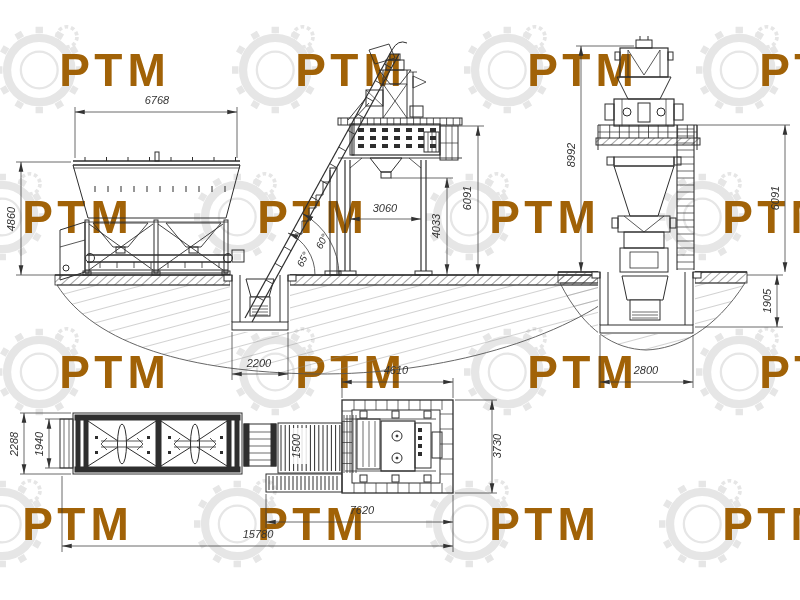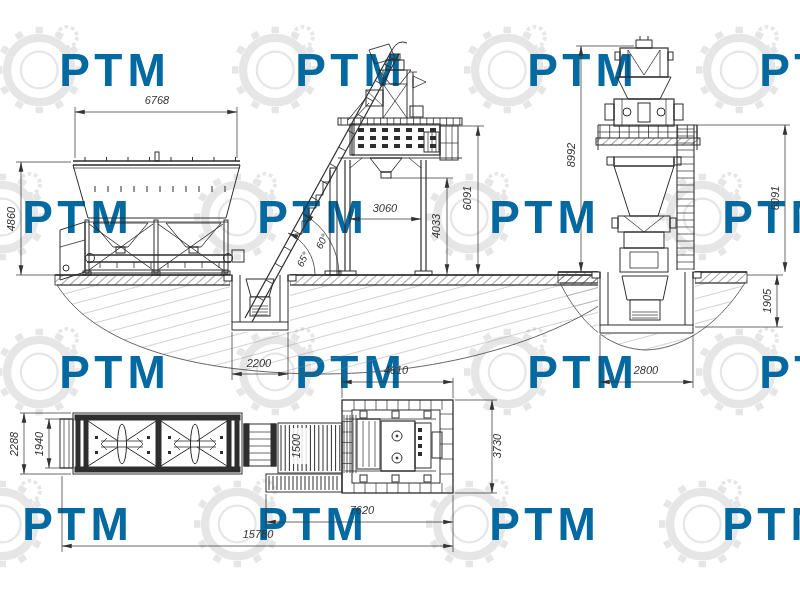--- a/index.html
+++ b/index.html
@@ -1,20 +1,20 @@
 <!DOCTYPE html>
 <html><head>
 <meta charset="utf-8">
 <style>
   html,body{margin:0;padding:0;background:#fff}
   .stage{position:relative;width:800px;height:600px;background:#fff;overflow:hidden;
          font-family:"Liberation Sans",sans-serif}
   .wm{position:absolute;display:flex;align-items:center;transform:translate(-50%,-50%);
       pointer-events:none;white-space:nowrap}
-  .wm-text{font-size:46px;font-weight:bold;color:#0369a1;letter-spacing:5px;margin-left:-26px}
+  .wm-text{font-size:46px;font-weight:bold;color:#a16207;letter-spacing:5px;margin-left:-26px}
   svg.draw{position:absolute;left:0;top:0;z-index:2}
   .wm-layer{position:absolute;inset:0;z-index:1}
   .dt{font-size:11px;font-style:italic;fill:#333;text-anchor:middle}
   .ag{font-size:10px;font-style:italic;fill:#333;text-anchor:middle}
 </style>
 </head>
 <body>
 
 <div class="stage">
   <div class="wm-layer" id="wmLayer">

